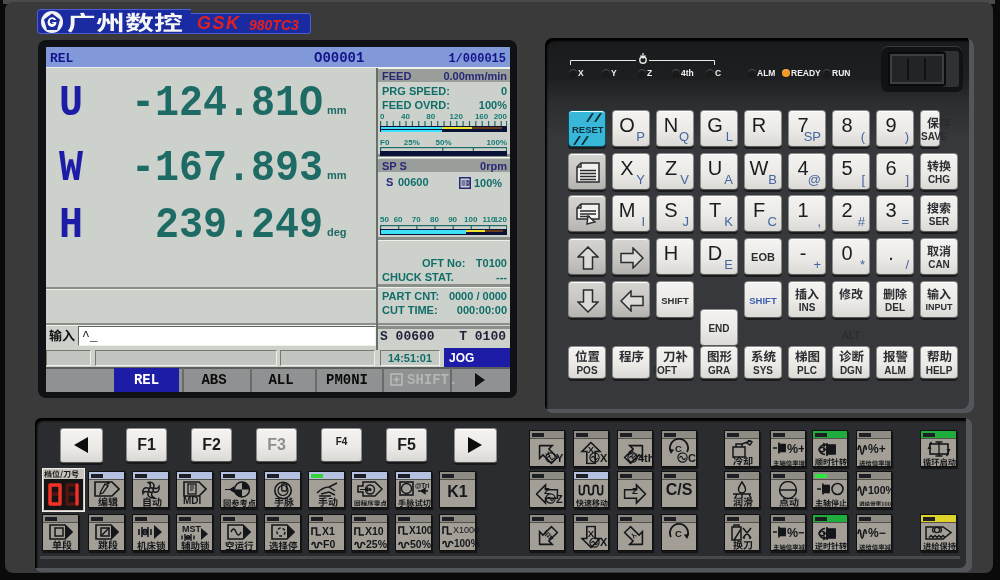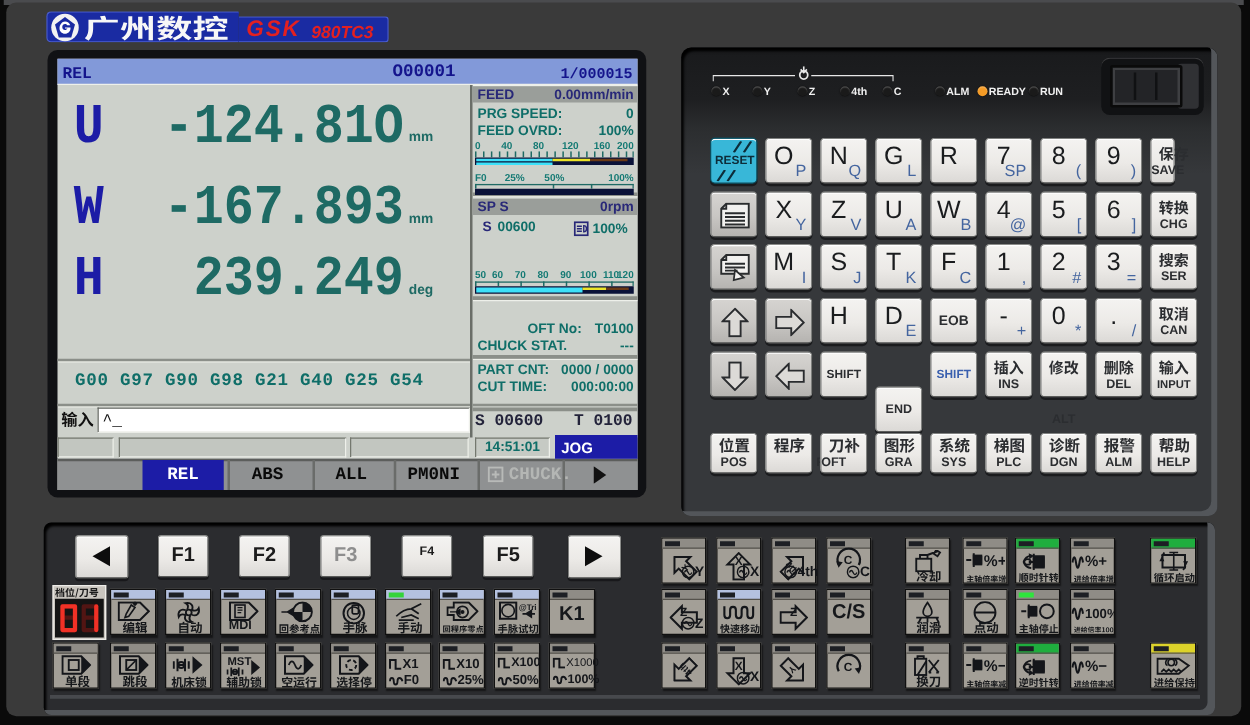--- a/index.html
+++ b/index.html
@@ -43,21 +43,20 @@
 <div class="a" style="left:13px;top:33.5px;font-family:Liberation Mono, monospace;font-weight:bold;font-size:40px;line-height:40px;color:#1c1ca6;transform:scaleY(1.12);transform-origin:0 0;">U</div>
     <div class="a" style="left:0;top:33.5px;width:277px;text-align:right;font-family:Liberation Mono, monospace;font-weight:bold;font-size:40px;line-height:40px;color:#1e6a64;transform:scaleY(1.12);transform-origin:0 0;">-124.81O</div>
     <div class="a" style="left:281px;top:56.5px;font-weight:bold;font-size:11px;color:#1e6a64;">mm</div>
     <div class="a" style="left:13px;top:98.5px;font-family:Liberation Mono, monospace;font-weight:bold;font-size:40px;line-height:40px;color:#1c1ca6;transform:scaleY(1.12);transform-origin:0 0;">W</div>
     <div class="a" style="left:0;top:98.5px;width:277px;text-align:right;font-family:Liberation Mono, monospace;font-weight:bold;font-size:40px;line-height:40px;color:#1e6a64;transform:scaleY(1.12);transform-origin:0 0;">-167.893</div>
     <div class="a" style="left:281px;top:121.5px;font-weight:bold;font-size:11px;color:#1e6a64;">mm</div>
     <div class="a" style="left:13px;top:155.5px;font-family:Liberation Mono, monospace;font-weight:bold;font-size:40px;line-height:40px;color:#1c1ca6;transform:scaleY(1.12);transform-origin:0 0;">H</div>
     <div class="a" style="left:0;top:155.5px;width:277px;text-align:right;font-family:Liberation Mono, monospace;font-weight:bold;font-size:40px;line-height:40px;color:#1e6a64;transform:scaleY(1.12);transform-origin:0 0;">239.249</div>
     <div class="a" style="left:281px;top:178.5px;font-weight:bold;font-size:11px;color:#1e6a64;">deg</div>
 <div class="a" style="left:0;top:240px;width:330px;height:36px;border-top:2px solid #8b8f89;box-shadow:inset 0 1px 0 #eef0ea;"></div>
-<div class="a" style="left:14px;top:250px;font-family:Liberation Mono, monospace;font-weight:bold;font-size:14px;letter-spacing:0.6px;color:#0f6e68;">G00&nbsp;G97&nbsp;G90&nbsp;G98&nbsp;G21&nbsp;G40&nbsp;G25&nbsp;G54</div>
 
 <div class="a" style="left:0;top:276px;width:330px;height:26px;border-top:2px solid #8b8f89;box-shadow:inset 0 1px 0 #eef0ea;"></div>
 <div class="a" style="left:3px;top:282px;">
       <svg width="26.0" height="13" viewBox="0 -88 200 100" style="display:block" fill="#111">
         <path transform="translate(0 0) scale(1 -1)" d="M72 44V8H81V44ZM85 48V3C85 2 85 2 83 1C82 1 78 1 73 2C75 -1 76 -5 76 -8C83 -8 87 -8 90 -6C94 -5 94 -2 94 3V48ZM66 86C59 76 48 68 37 63V74H24C24 77 25 80 25 83L14 85C14 81 14 78 13 74H4V63H11C10 56 8 50 8 48C6 44 5 41 3 40C4 38 6 33 6 31C7 32 11 32 14 32H20V22C14 20 8 19 3 18L6 7L20 11V-9H30V13L38 15L37 25L30 23V32H37V43H30V57H20V43H15C17 49 19 56 21 63H37L34 62C36 59 40 56 41 53L46 55V52H86V56L92 53C93 56 96 60 99 62C89 66 81 71 73 78L75 81ZM55 61C59 64 63 68 67 71C71 67 74 64 78 61ZM60 38V33H50V38ZM40 47V-9H50V11H60V2C60 1 59 1 58 1C58 1 55 1 52 1C54 -2 55 -6 55 -8C60 -8 63 -8 66 -7C68 -5 69 -2 69 2V47ZM50 24H60V19H50Z"></path>
         <path transform="translate(100 0) scale(1 -1)" d="M27 74C33 70 38 64 43 58C37 32 25 13 3 2C6 0 12 -5 14 -8C32 3 45 20 53 43C63 24 71 3 92 -8C93 -4 96 2 98 6C66 26 67 61 35 84Z"></path>
       </svg>
     </div>
 <div class="a" style="left:32px;top:279px;width:298px;height:20px;background:#fff;border:1px solid #5f635d;border-right-color:#eef0ea;border-bottom-color:#eef0ea;"></div>
 <div class="a" style="left:36px;top:282px;font-family:Liberation Mono, monospace;font-size:13px;color:#111;">^_</div>
@@ -71,21 +70,21 @@
     <div class="a" style="left:136px;top:325px;width:64px;text-align:center;font-family:Liberation Mono, monospace;font-weight:bold;font-size:14px;color:#0a0a0a;">ABS</div>
     <div class="a" style="left:204px;top:321px;width:62px;height:24px;border-left:2px solid #6a6c6a;"></div>
     <div class="a" style="left:204px;top:325px;width:62px;text-align:center;font-family:Liberation Mono, monospace;font-weight:bold;font-size:14px;color:#0a0a0a;">ALL</div>
     <div class="a" style="left:269px;top:321px;width:64px;height:24px;border-left:2px solid #6a6c6a;"></div>
     <div class="a" style="left:269px;top:325px;width:64px;text-align:center;font-family:Liberation Mono, monospace;font-weight:bold;font-size:14px;color:#0a0a0a;">PM0NI</div>
     <div class="a" style="left:336px;top:321px;width:65px;height:24px;border-left:2px solid #6a6c6a;"></div>
     <svg class="a" style="left:344px;top:326px;" width="13" height="13" viewBox="0 0 13 13">
       <rect x="1" y="1" width="11" height="11" fill="none" stroke="#b8bab8" stroke-width="1.6"></rect>
       <path d="M3.5 6.5h6M6.5 3.5v6" stroke="#b8bab8" stroke-width="1.6"></path>
     </svg>
-    <div class="a" style="left:361px;top:325px;font-family:Liberation Mono, monospace;font-weight:bold;font-size:14px;color:#b4b6b4;">CHUCK.</div>
+    <div class="a" style="left:361px;top:325px;font-family:Liberation Mono, monospace;font-weight:bold;font-size:14px;color:#b4b6b4;">SHIFT.</div>
     <div class="a" style="left:404px;top:321px;width:61px;height:24px;border-left:2px solid #6a6c6a;"></div>
     <svg class="a" style="left:428px;top:326px;" width="12" height="14" viewBox="0 0 12 14">
       <path d="M1 0L11 7L1 14Z" fill="#111"></path>
     </svg>
     <div class="a" style="left:330px;top:21px;width:134px;height:282px;background:#cdd1cb;border-left:2px solid #6a6e68;"></div>
     <div class="a" style="left:332px;top:21px;width:132px;height:89px;border-bottom:3px solid #8b8f89;box-shadow:inset 0 1px 0 #eef0ea;"></div>
     <div class="a" style="left:332px;top:110px;width:132px;height:83px;border-bottom:3px solid #8b8f89;box-shadow:inset 0 1px 0 #eef0ea;"></div>
     <div class="a" style="left:332px;top:193px;width:132px;height:47px;border-bottom:3px solid #8b8f89;box-shadow:inset 0 1px 0 #eef0ea;"></div>
     <div class="a" style="left:332px;top:240px;width:132px;height:42px;border-bottom:3px solid #8b8f89;box-shadow:inset 0 1px 0 #eef0ea;"></div>
 <div class="a" style="left:332px;top:22px;width:132px;height:13px;background:#9a9e9a;"></div>

